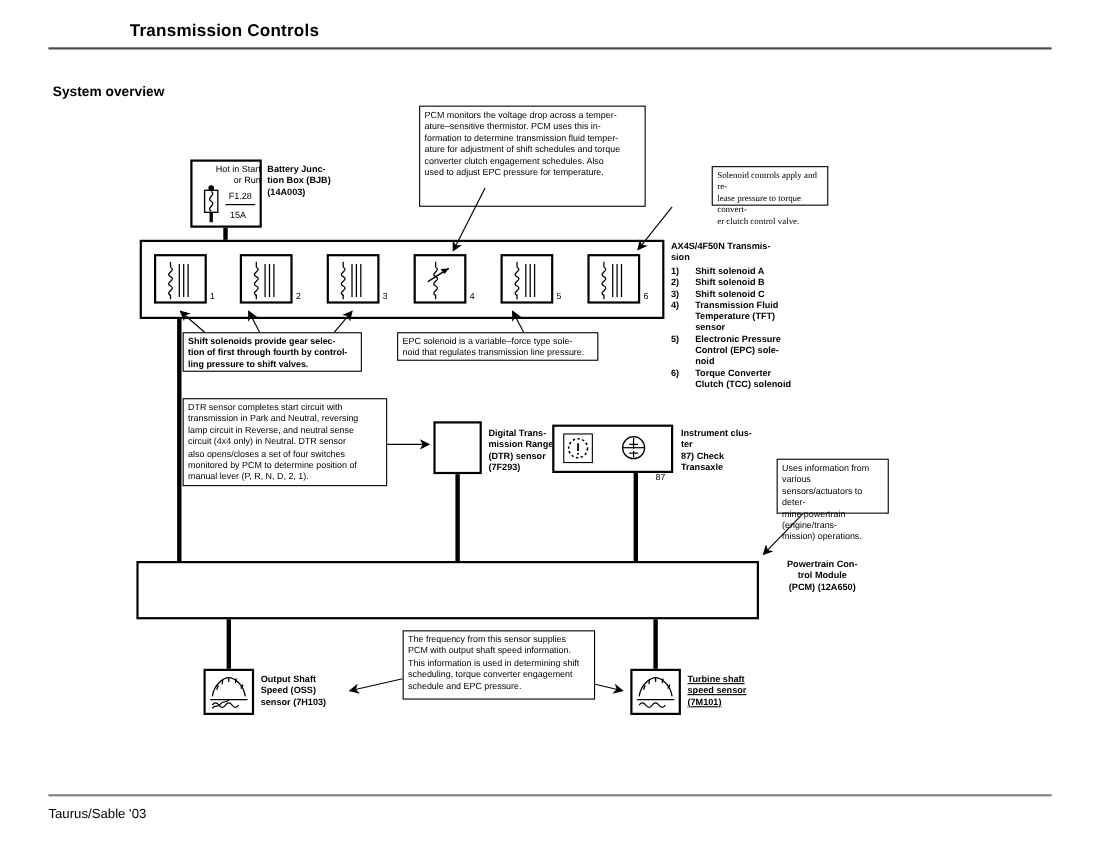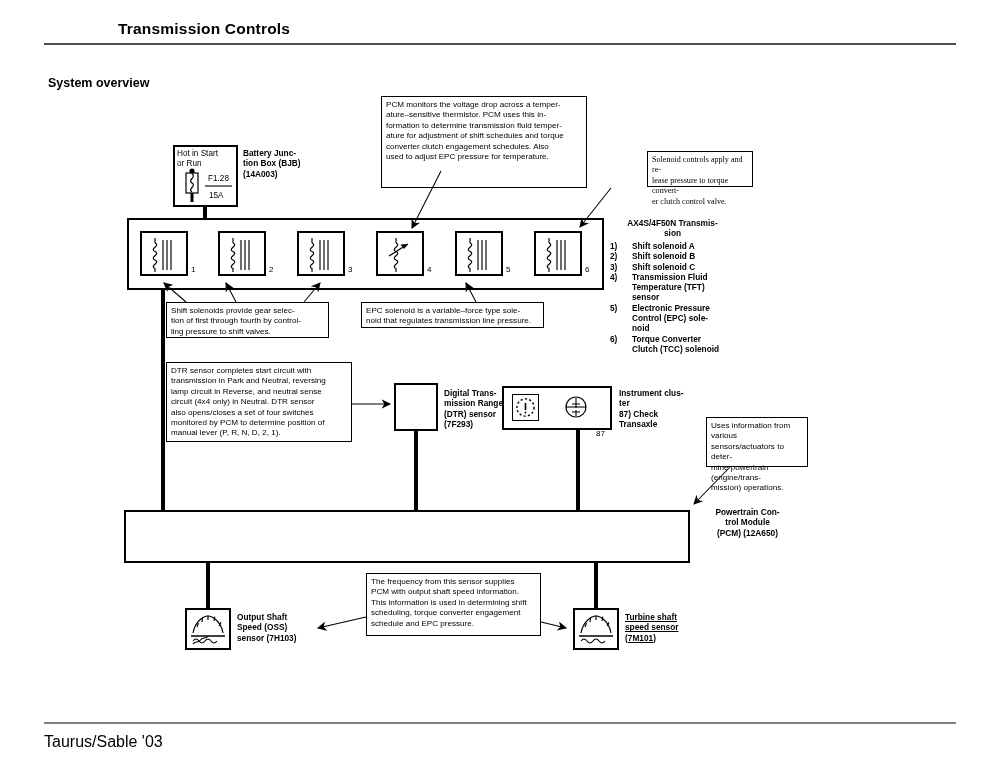--- a/index.html
+++ b/index.html
@@ -20,35 +20,35 @@
     position:absolute;left:44px;top:43px;width:912px;height:2px;background:#4d4d4d;
   }
   .sec-title{
     position:absolute;left:48px;top:76px;
     font-size:12.5px;font-weight:bold;
   }
   .ftr-rule{
     position:absolute;left:44px;top:722px;width:912px;height:1.5px;background:#808080;
   }
   .ftr-text{
-    position:absolute;left:44px;top:733px;font-size:16px;
+    position:absolute;left:44px;top:733px;font-size:12px;
   }
 
   
   .note{
     position:absolute;border:1px solid #000;background:#fff;
     font-size:8.1px;line-height:10.4px;padding:3px 4px 3px 4px;
     box-sizing:border-box;white-space:pre-line;
   }
   .lbl{
     position:absolute;font-size:8.3px;line-height:10.3px;font-weight:bold;
     white-space:pre-line;
   }
   .lbl-plain{
-    position:absolute;font-size:8.3px;line-height:10.3px;white-space:pre-line;
+    position:absolute;font-size:8.3px;line-height:10.3px;white-space:pre-line;text-align:right;
   }
   .wire{position:absolute;background:#000;}
   .box{position:absolute;border:2.5px solid #000;background:#fff;box-sizing:border-box;}
   .svg-layer{position:absolute;left:0;top:0;width:1000px;height:773px;pointer-events:none;}
 
   
   #bjb-box{left:173px;top:145px;width:65px;height:62px;}
   #bjb-hot{left:177px;top:149px;width:60px;font-size:8.2px;line-height:10px;}
   #bjb-fuse-lbl{left:208px;top:174px;font-size:8.2px;line-height:10px;}
   #bjb-amp-lbl{left:209px;top:191px;font-size:8.2px;line-height:10px;}
@@ -110,21 +110,21 @@
   <div class="sol" id="s5"></div>
   <div class="sol" id="s6"></div>
 
   <div class="sol-num" style="left:191px;">1</div>
   <div class="sol-num" style="left:269px;">2</div>
   <div class="sol-num" style="left:348px;">3</div>
   <div class="sol-num" style="left:427px;">4</div>
   <div class="sol-num" style="left:506px;">5</div>
   <div class="sol-num" style="left:585px;">6</div>
 
-  <div class="lbl" style="left:610px;top:218px;width:125px;text-align:center;">AX4S/4F50N Transmis-
+  <div class="lbl" style="left:610px;top:218px;width:125px;">AX4S/4F50N Transmis-
 sion</div>
   <div style="position:absolute;left:610px;top:241px;width:130px;">
     <div style="position:relative;padding-left:22px;margin-bottom:0;font-size:8.3px;line-height:10.3px;font-weight:bold;">
       <span style="position:absolute;left:0;">1)</span>
       <span style="white-space:pre-line;">Shift solenoid A</span>
     </div>
     <div style="position:relative;padding-left:22px;font-size:8.3px;line-height:10.3px;font-weight:bold;">
       <span style="position:absolute;left:0;">2)</span>
       <span style="white-space:pre-line;">Shift solenoid B</span>
     </div>
@@ -182,21 +182,21 @@
 
   <div class="note" style="left:381px;top:96px;width:206px;height:92px;">PCM monitors the voltage drop across a temper-
 ature–sensitive thermistor. PCM uses this in-
 formation to determine transmission fluid temper-
 ature for adjustment of shift schedules and torque
 converter clutch engagement schedules. Also
 used to adjust EPC pressure for temperature.</div>
   <div class="note" style="left:647px;top:151px;width:106px;height:36px;font-family:Liberation Serif, serif;">Solenoid controls apply and re-
 lease pressure to torque convert-
 er clutch control valve.</div>
-  <div class="note" style="left:166px;top:302px;width:163px;height:36px;">Shift solenoids provide gear selec-
+  <div class="note" style="left:166px;top:302px;width:163px;height:36px;font-weight:bold;">Shift solenoids provide gear selec-
 tion of first through fourth by control-
 ling pressure to shift valves.</div>
   <div class="note" style="left:361px;top:302px;width:183px;height:26px;">EPC solenoid is a variable–force type sole-
 noid that regulates transmission line pressure.</div>
   <div class="note" style="left:166px;top:362px;width:186px;height:80px;">DTR sensor completes start circuit with
 transmission in Park and Neutral, reversing
 lamp circuit in Reverse, and neutral sense
 circuit (4x4 only) in Neutral. DTR sensor
 also opens/closes a set of four switches
 monitored by PCM to determine position of

